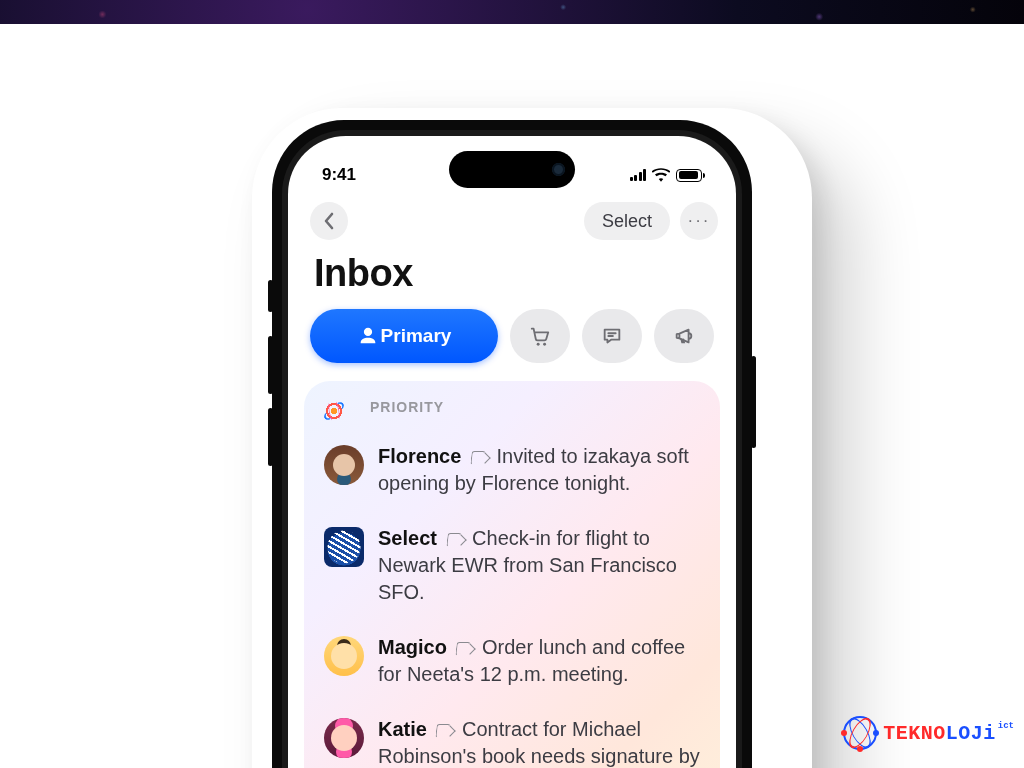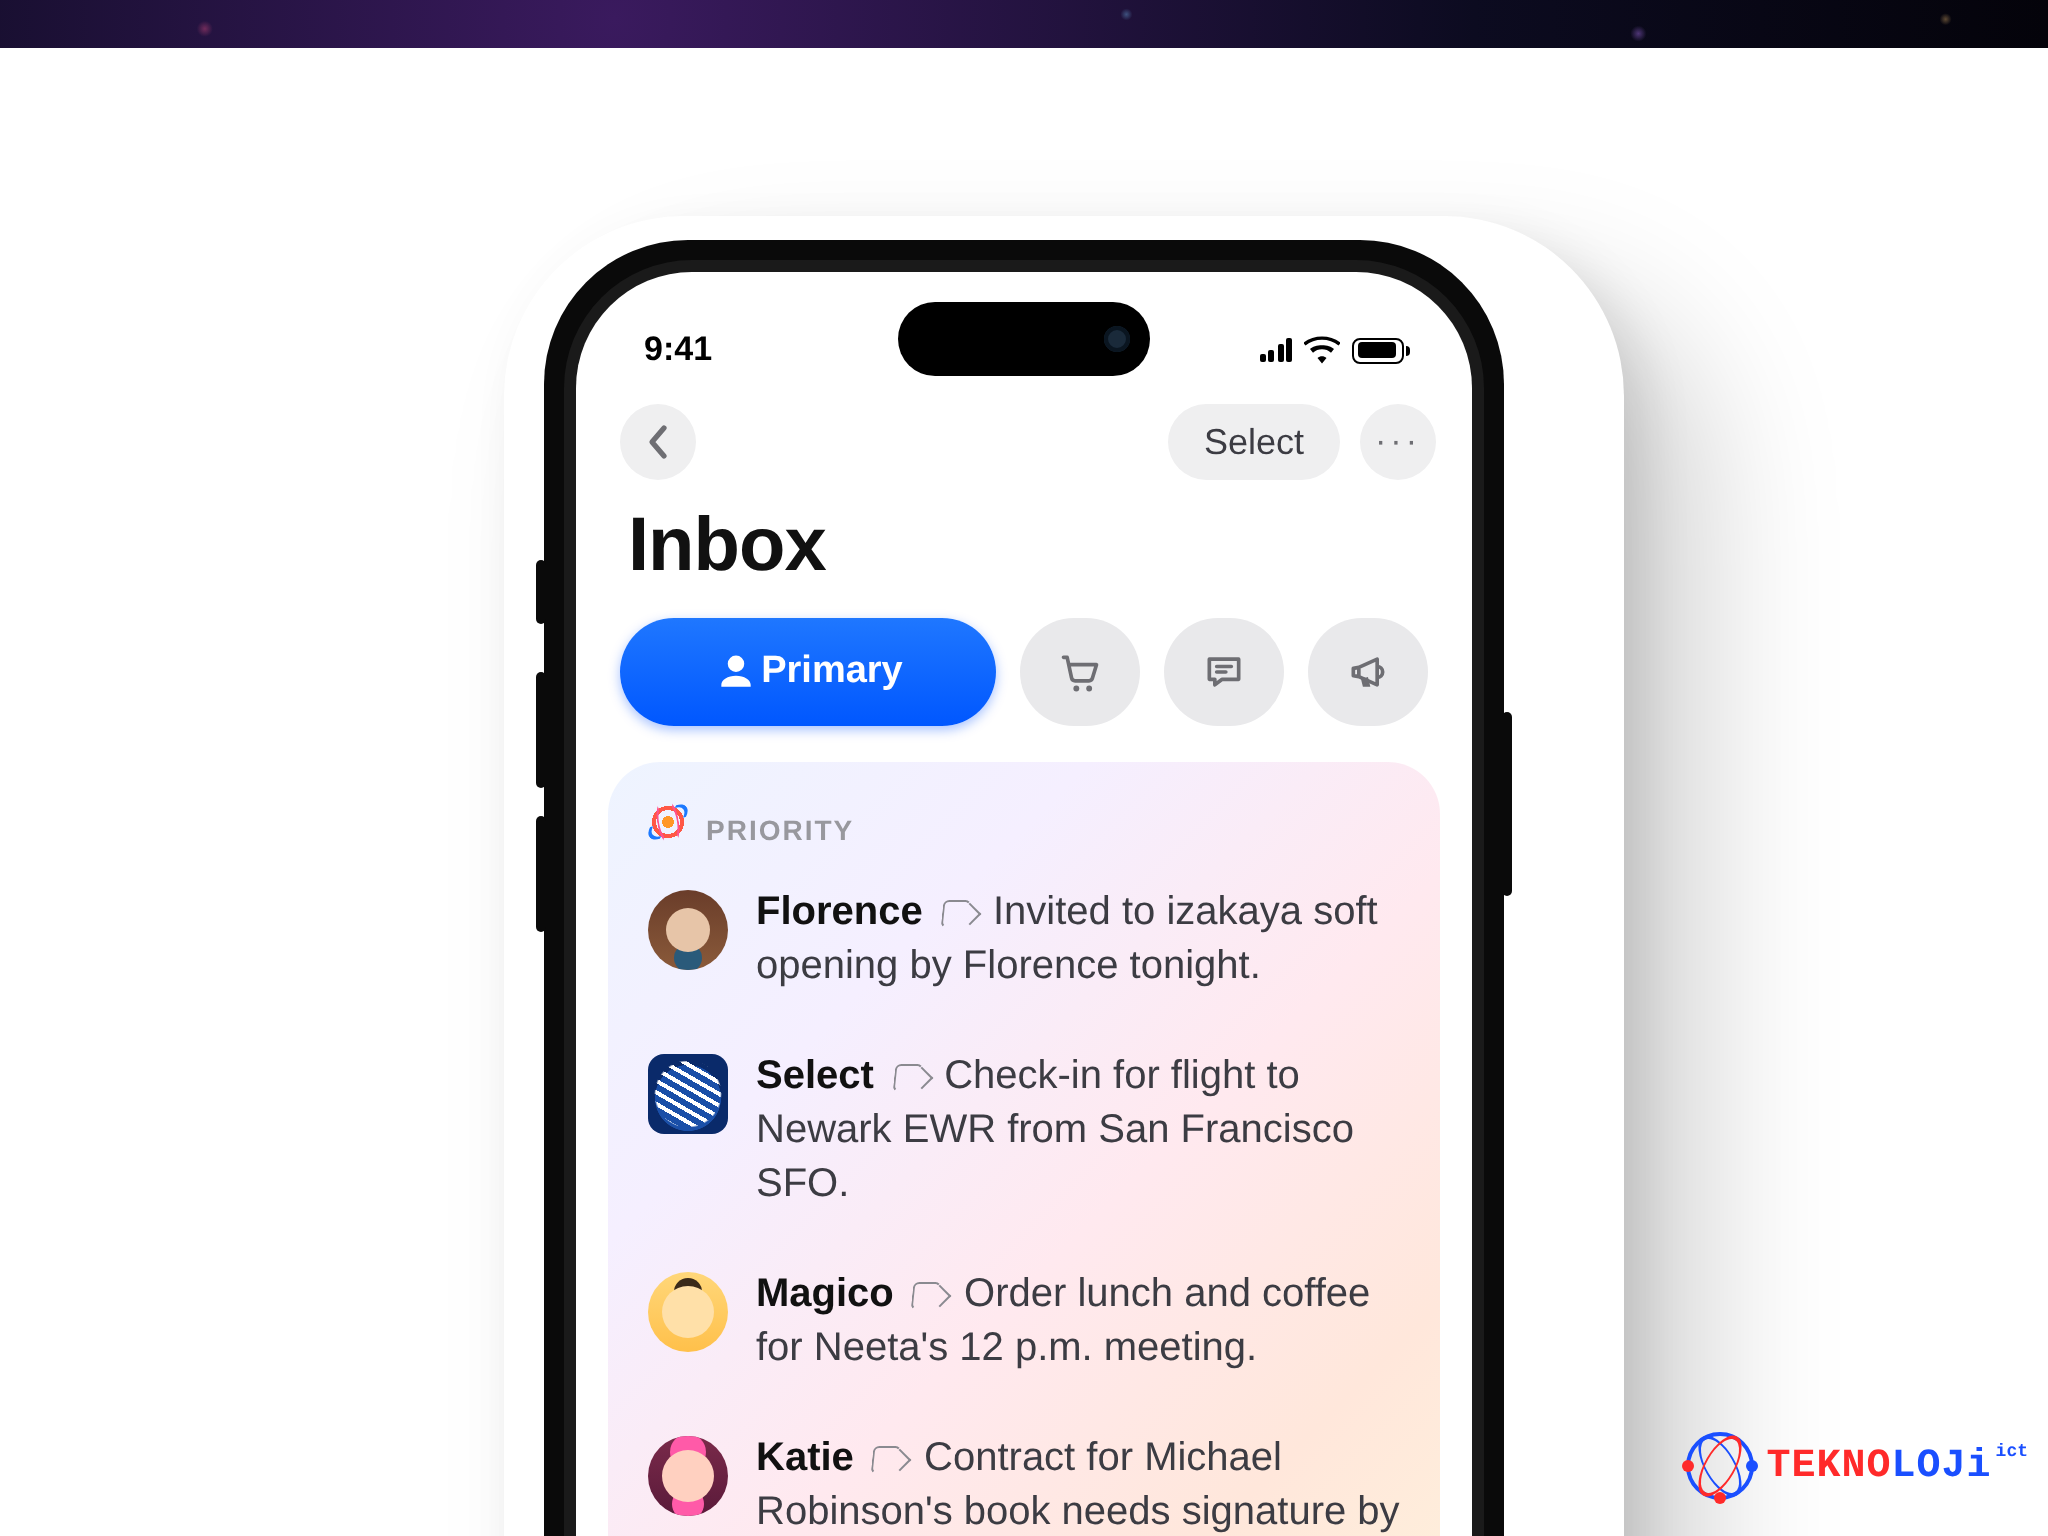--- a/index.html
+++ b/index.html
@@ -146,21 +146,21 @@
   .tab svg { width:22px; height:22px; }
 
   
   .priority-card {
     margin: 0 16px;
     border-radius: 26px;
     padding: 18px 18px 8px;
     background:
       linear-gradient(135deg, #eef4ff 0%, #f5efff 28%, #ffe9ef 55%, #ffe7db 80%, #fef0db 100%);
   }
-  .priority-head { display:flex; align-items:flex-end; gap:7px; padding-bottom:10px;}
+  .priority-head { display:flex; align-items:flex-start; gap:24px; padding-bottom:10px;}
   .atom {
     width:24px; height:24px; border-radius:50%;
     background:
       radial-gradient(circle at 50% 50%, transparent 6px, rgba(255,90,60,.9) 6px 8px, transparent 8px),
       radial-gradient(circle at 50% 50%, transparent 6px, rgba(40,120,255,.9) 6px 8px, transparent 8px),
       radial-gradient(circle at 50% 50%, #ff9a3c 0 3px, transparent 3px);
     filter: saturate(1.2);
     transform: rotate(20deg);
     position:relative;
   }

